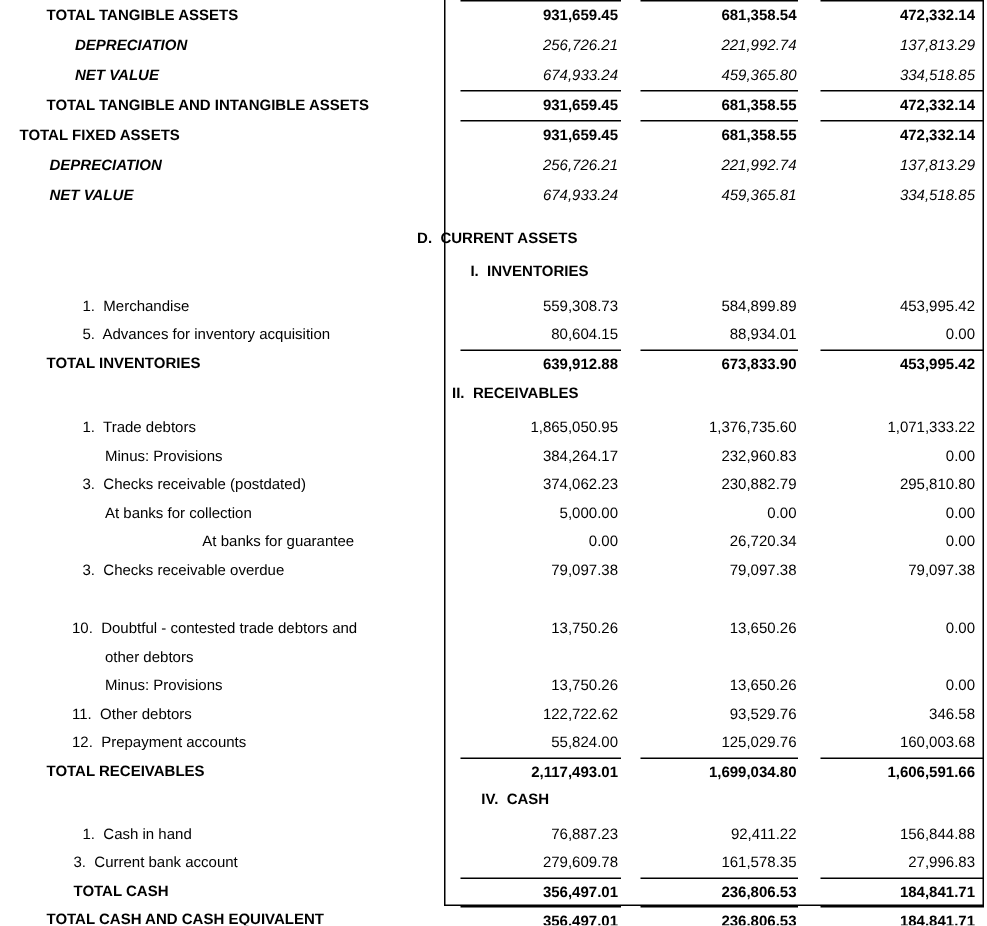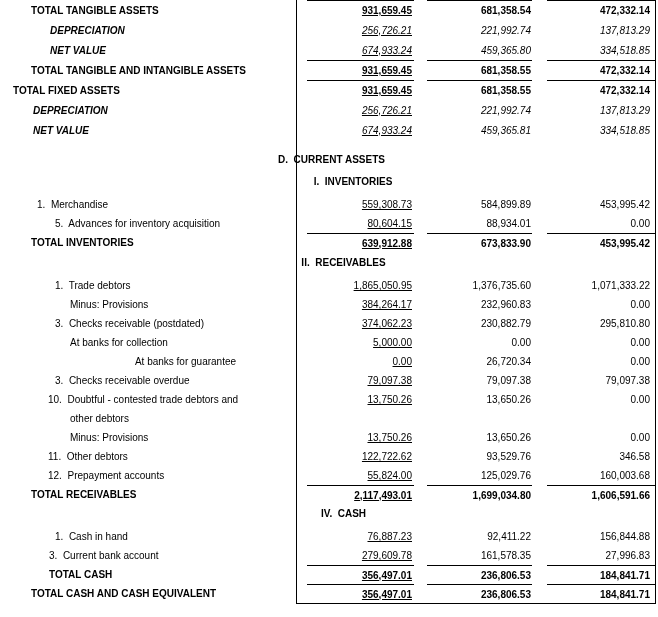--- a/index.html
+++ b/index.html
@@ -7,36 +7,36 @@
     position:relative;
     width:658px; height:617px;
     background:#ffffff;
     color:#000000;
     font-family:"Liberation Sans", sans-serif;
     font-size:10px;
     overflow:hidden;
   }
   .rows { position:absolute; top:0; left:0; width:658px; }
   .row { display:flex; align-items:center; height:19px; }
-  .row.tall { align-items:flex-end; }
+  .row.tall { align-items:flex-end;margin-top:20px; }
   .row.tall .label, .row.tall .cell { line-height:19px; }
   .label {
     flex:1 1 auto;
     white-space:pre-wrap;
     box-sizing:border-box;
   }
   .cell {
     flex:0 0 auto;
     box-sizing:border-box;
     text-align:right;
     align-self:stretch;
     display:flex; flex-direction:column; justify-content:center;
   }
   .row.tall .cell { justify-content:flex-start; }
-  .c1 { width:107px; margin-left:6px;  padding-right:2px;text-decoration:underline; }
+  .c1 { width:107px; margin-left:6px;  padding-right:2px; }
   .c2 { width:105px; margin-left:13px; padding-right:1px; }
   .c3 { width:109px; margin-left:15px; padding-right:6px; margin-right:2px; }
   .total { font-weight:bold; }
   .section { font-weight:bold;flex-direction:column; }
   .italic .label { font-weight:bold; font-style:italic; }
   .italic .cell  { font-style:italic; }
   .topline .cell { border-top:1px solid #000000; }
   .vline { position:absolute; top:0; width:1px; height:604px; background:#000000; }
   .vline.left  { left:296px; }
   .vline.right { left:655px; }
@@ -95,21 +95,21 @@
     <div class="cell c2"></div>
     <div class="cell c3"></div>
   </div>
       <div class="row section" style="margin-top: 3px;">
     <div class="label" style="padding-left: 48px;">I.  INVENTORIES</div>
     <div class="cell c1"></div>
     <div class="cell c2"></div>
     <div class="cell c3"></div>
   </div>
       <div class="row item">
-    <div class="label" style="padding-left: 37px;">1.  Merchandise</div>
+    <div class="label" style="padding-left: 55px;">1.  Merchandise</div>
     <div class="cell c1">559,308.73</div>
     <div class="cell c2">584,899.89</div>
     <div class="cell c3">453,995.42</div>
   </div>
       <div class="row item">
     <div class="label" style="padding-left: 55px;">5.  Advances for inventory acquisition</div>
     <div class="cell c1">80,604.15</div>
     <div class="cell c2">88,934.01</div>
     <div class="cell c3">0.00</div>
   </div>

